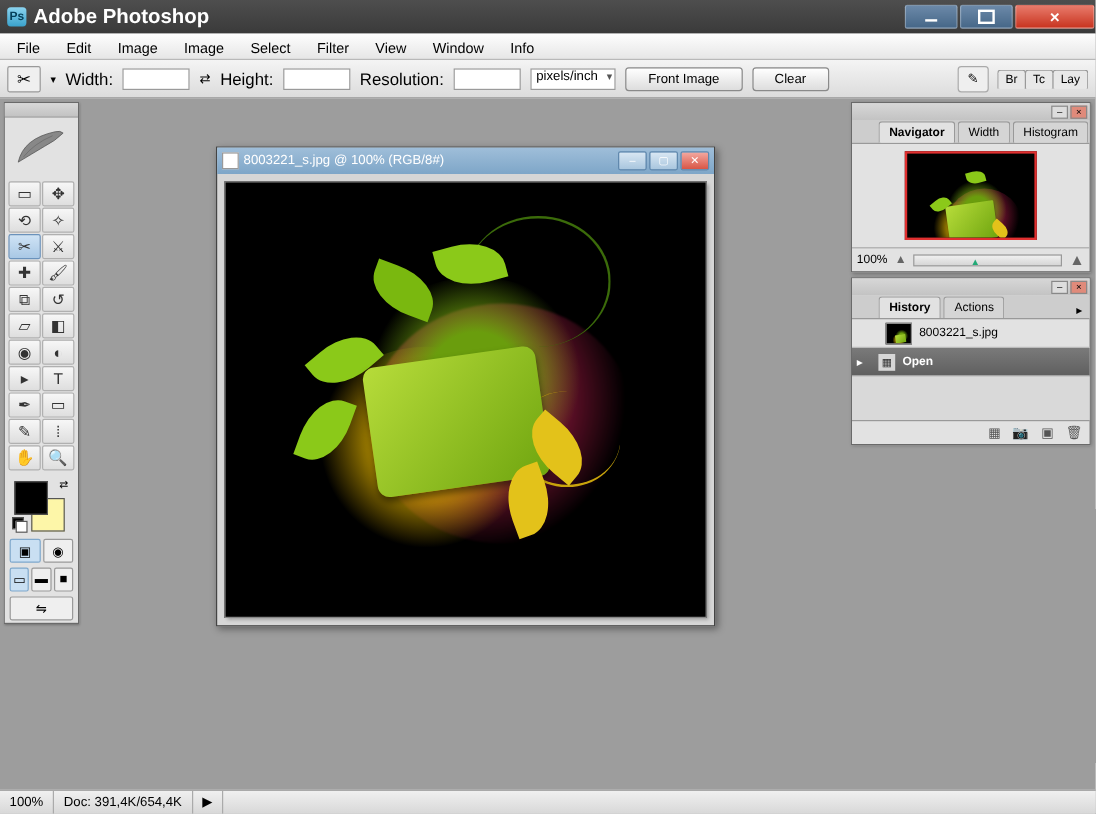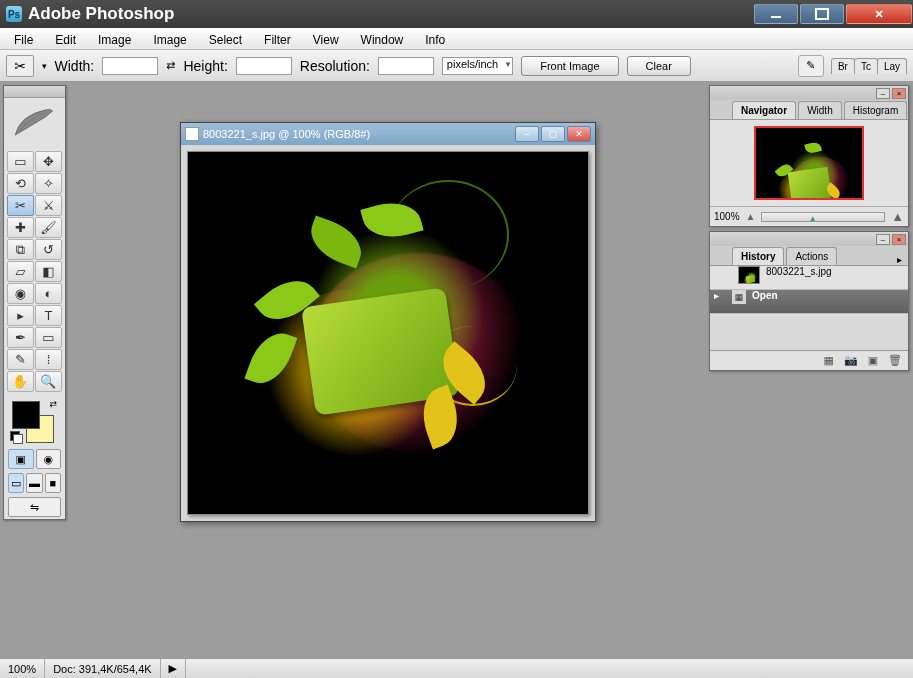--- a/index.html
+++ b/index.html
@@ -76,21 +76,21 @@
 .ptab{padding:3px 8px;font-size:10px;border:1px solid #999;border-bottom:none;background:#d5d5d5;margin-left:2px;border-radius:3px 3px 0 0;}
 .ptab.on{background:#e2e2e2;font-weight:bold;}
 .ptab-more{margin-left:auto;padding:0 6px;font-size:10px;}
 .nav-body{padding:6px;display:flex;justify-content:center;}
 .nav-thumb{width:110px;height:74px;background:#000;border:2px solid #e03030;position:relative;overflow:hidden;}
 .nav-foot{height:20px;border-top:1px solid #aaa;display:flex;align-items:center;padding:0 4px;gap:6px;font-size:10px;}
 .nav-foot .sld{flex:1;height:10px;background:linear-gradient(#f0f0f0,#d6d6d6);border:1px solid #999;position:relative;}
 .nav-foot .sld::after{content:"▲";position:absolute;left:38%;bottom:-2px;font-size:8px;color:#2a7;}
 .nav-foot .tri{font-size:10px;color:#666;}
 .hist-body{}
-.hist-row{height:24px;display:flex;align-items:flex-start;border-bottom:1px solid #bbb;font-size:10px;gap:6px;padding:0 4px;}
+.hist-row{height:24px;display:flex;align-items:center;border-bottom:1px solid #bbb;font-size:10px;gap:6px;padding:0 4px;}
 .hist-row .th{width:22px;height:18px;background:#000;border:1px solid #888;position:relative;overflow:hidden;}
 .hist-row.sel{background:linear-gradient(#7a7a7a,#5f5f5f);color:#fff;}
 .hist-row.sel .ic{width:14px;height:14px;background:#d6d6d6;display:flex;align-items:center;justify-content:center;font-size:9px;color:#333;}
 .hist-foot{height:20px;border-top:1px solid #999;display:flex;justify-content:flex-end;align-items:center;gap:10px;padding:0 6px;font-size:11px;color:#555;}
 .spacer-row{height:36px;background:#d9d9d9;}
 
 
 .statusbar{position:absolute;left:0;bottom:0;height:20px;width:100%;background:linear-gradient(#f0f0f0,#d8d8d8);border-top:1px solid #999;display:flex;align-items:center;font-size:11px;}
 .statusbar .cell{padding:0 8px;border-right:1px solid #aaa;height:100%;display:flex;align-items:center;}
 

